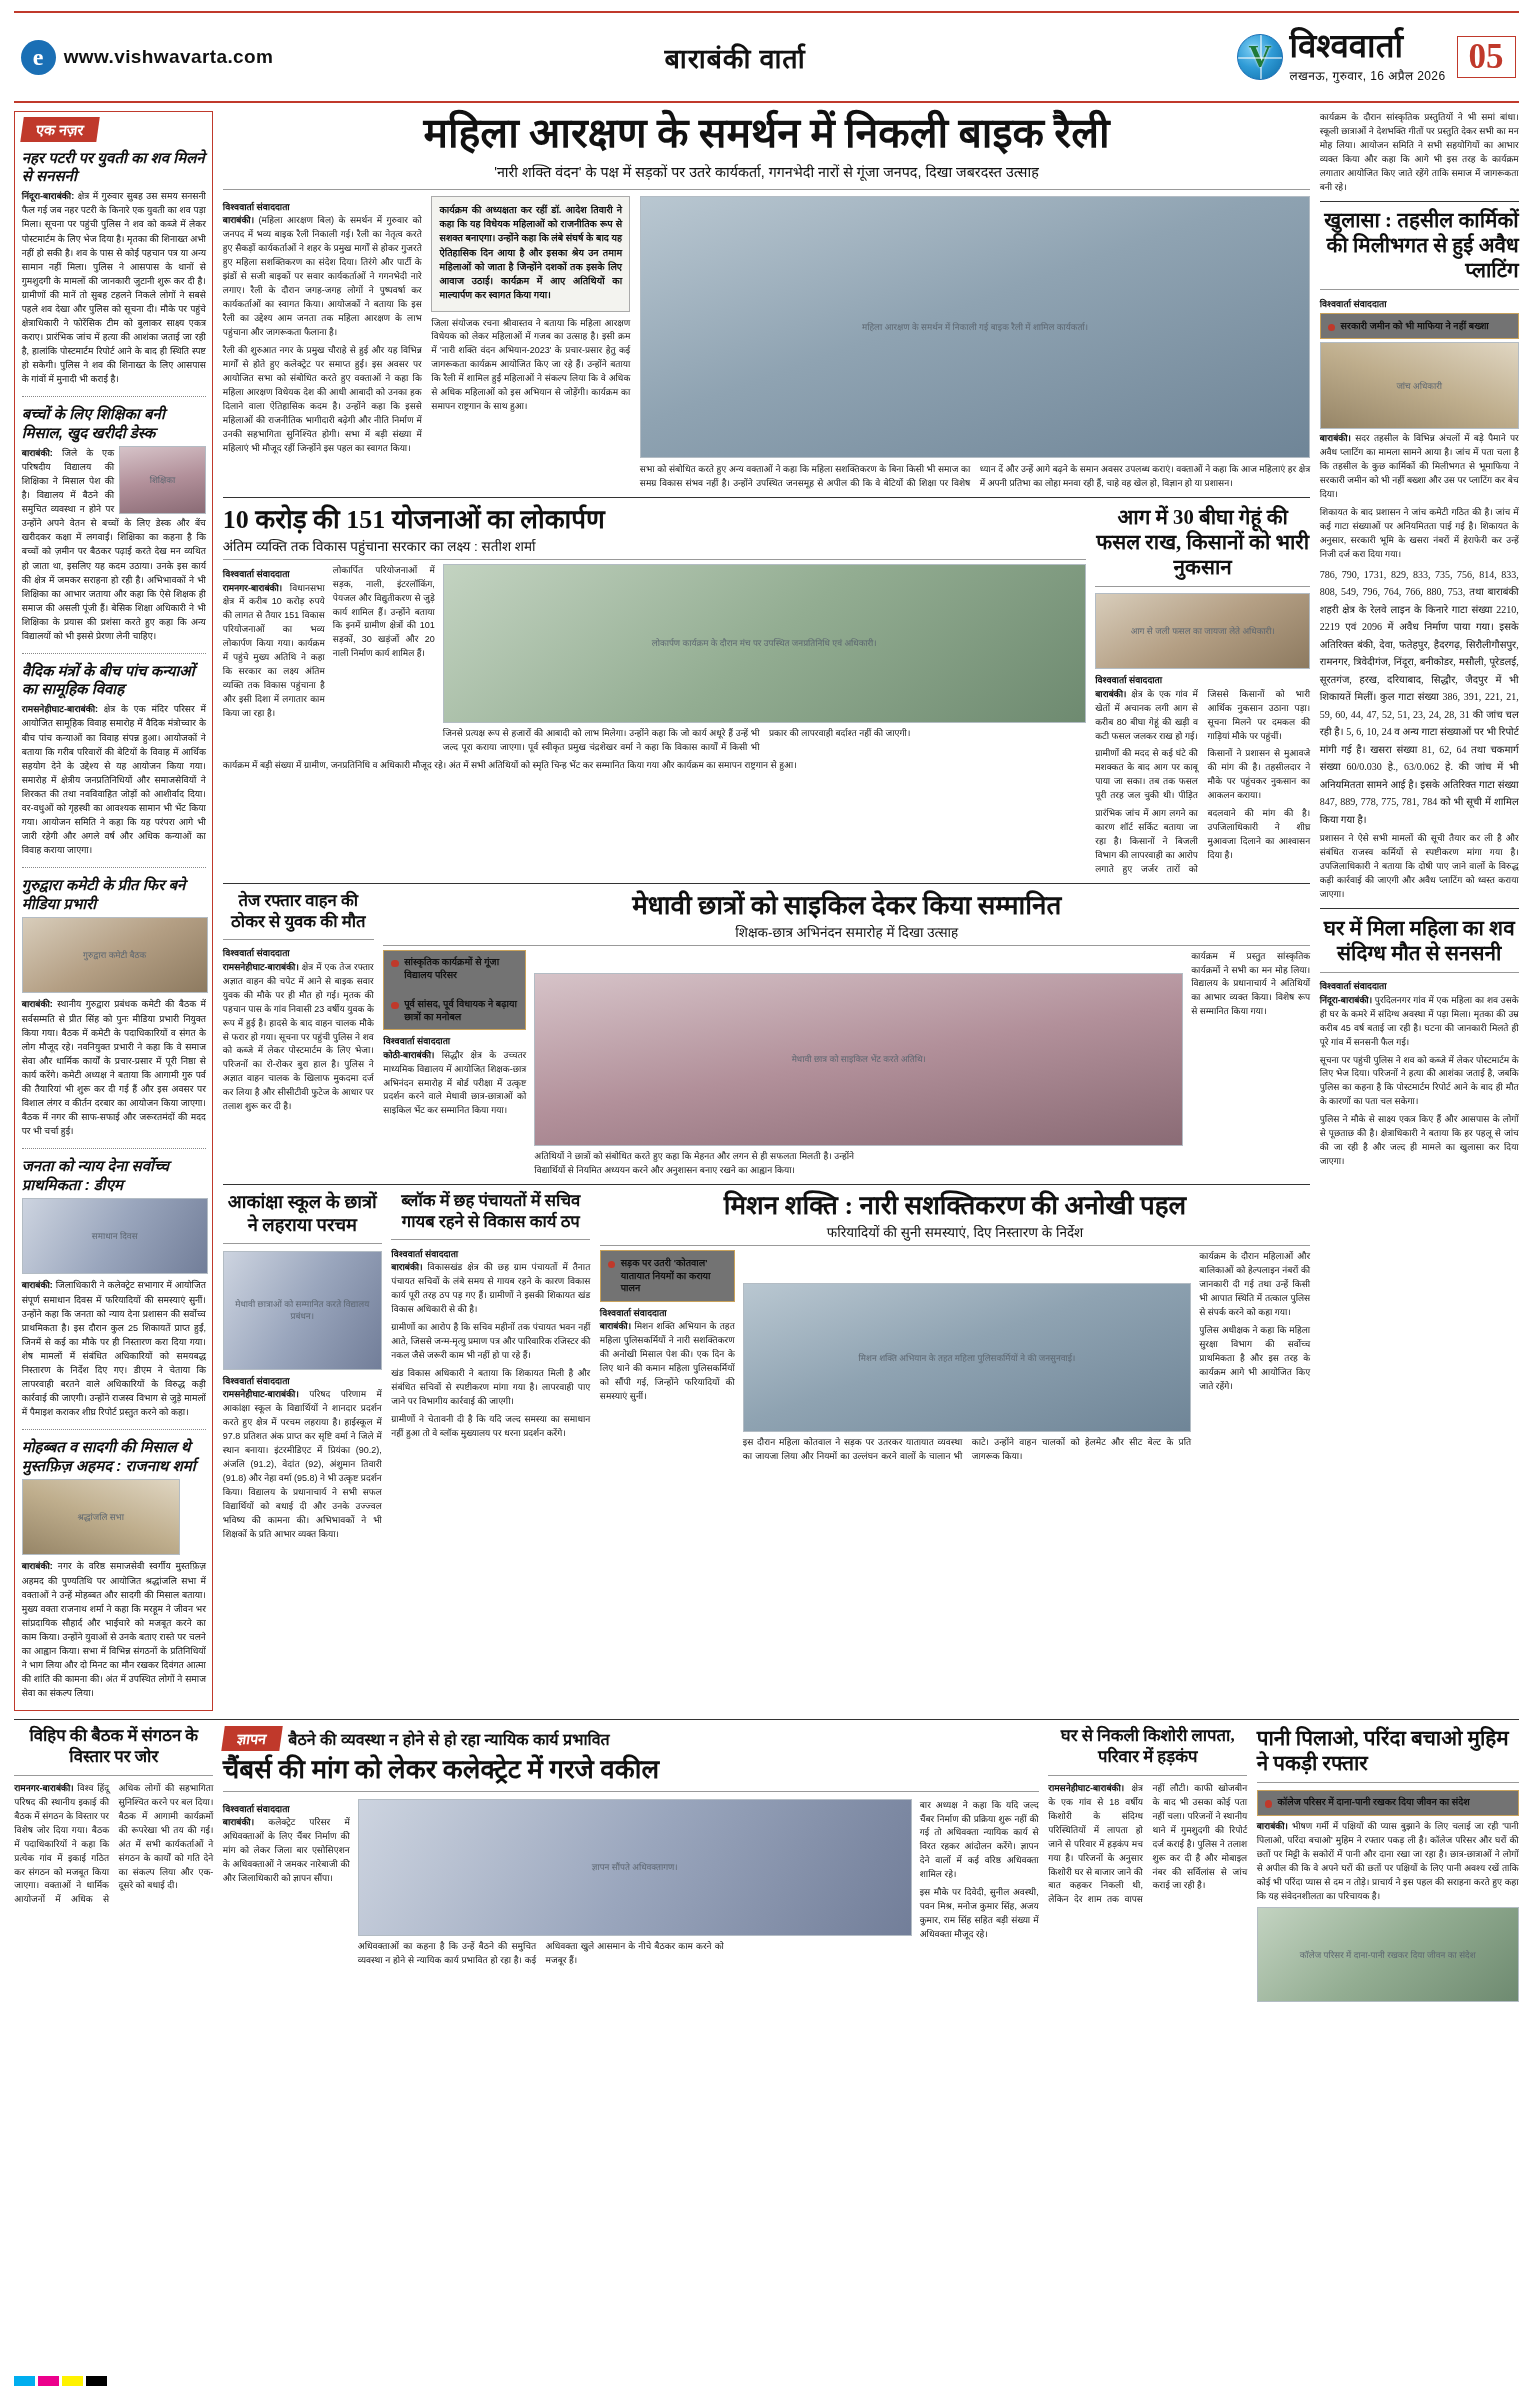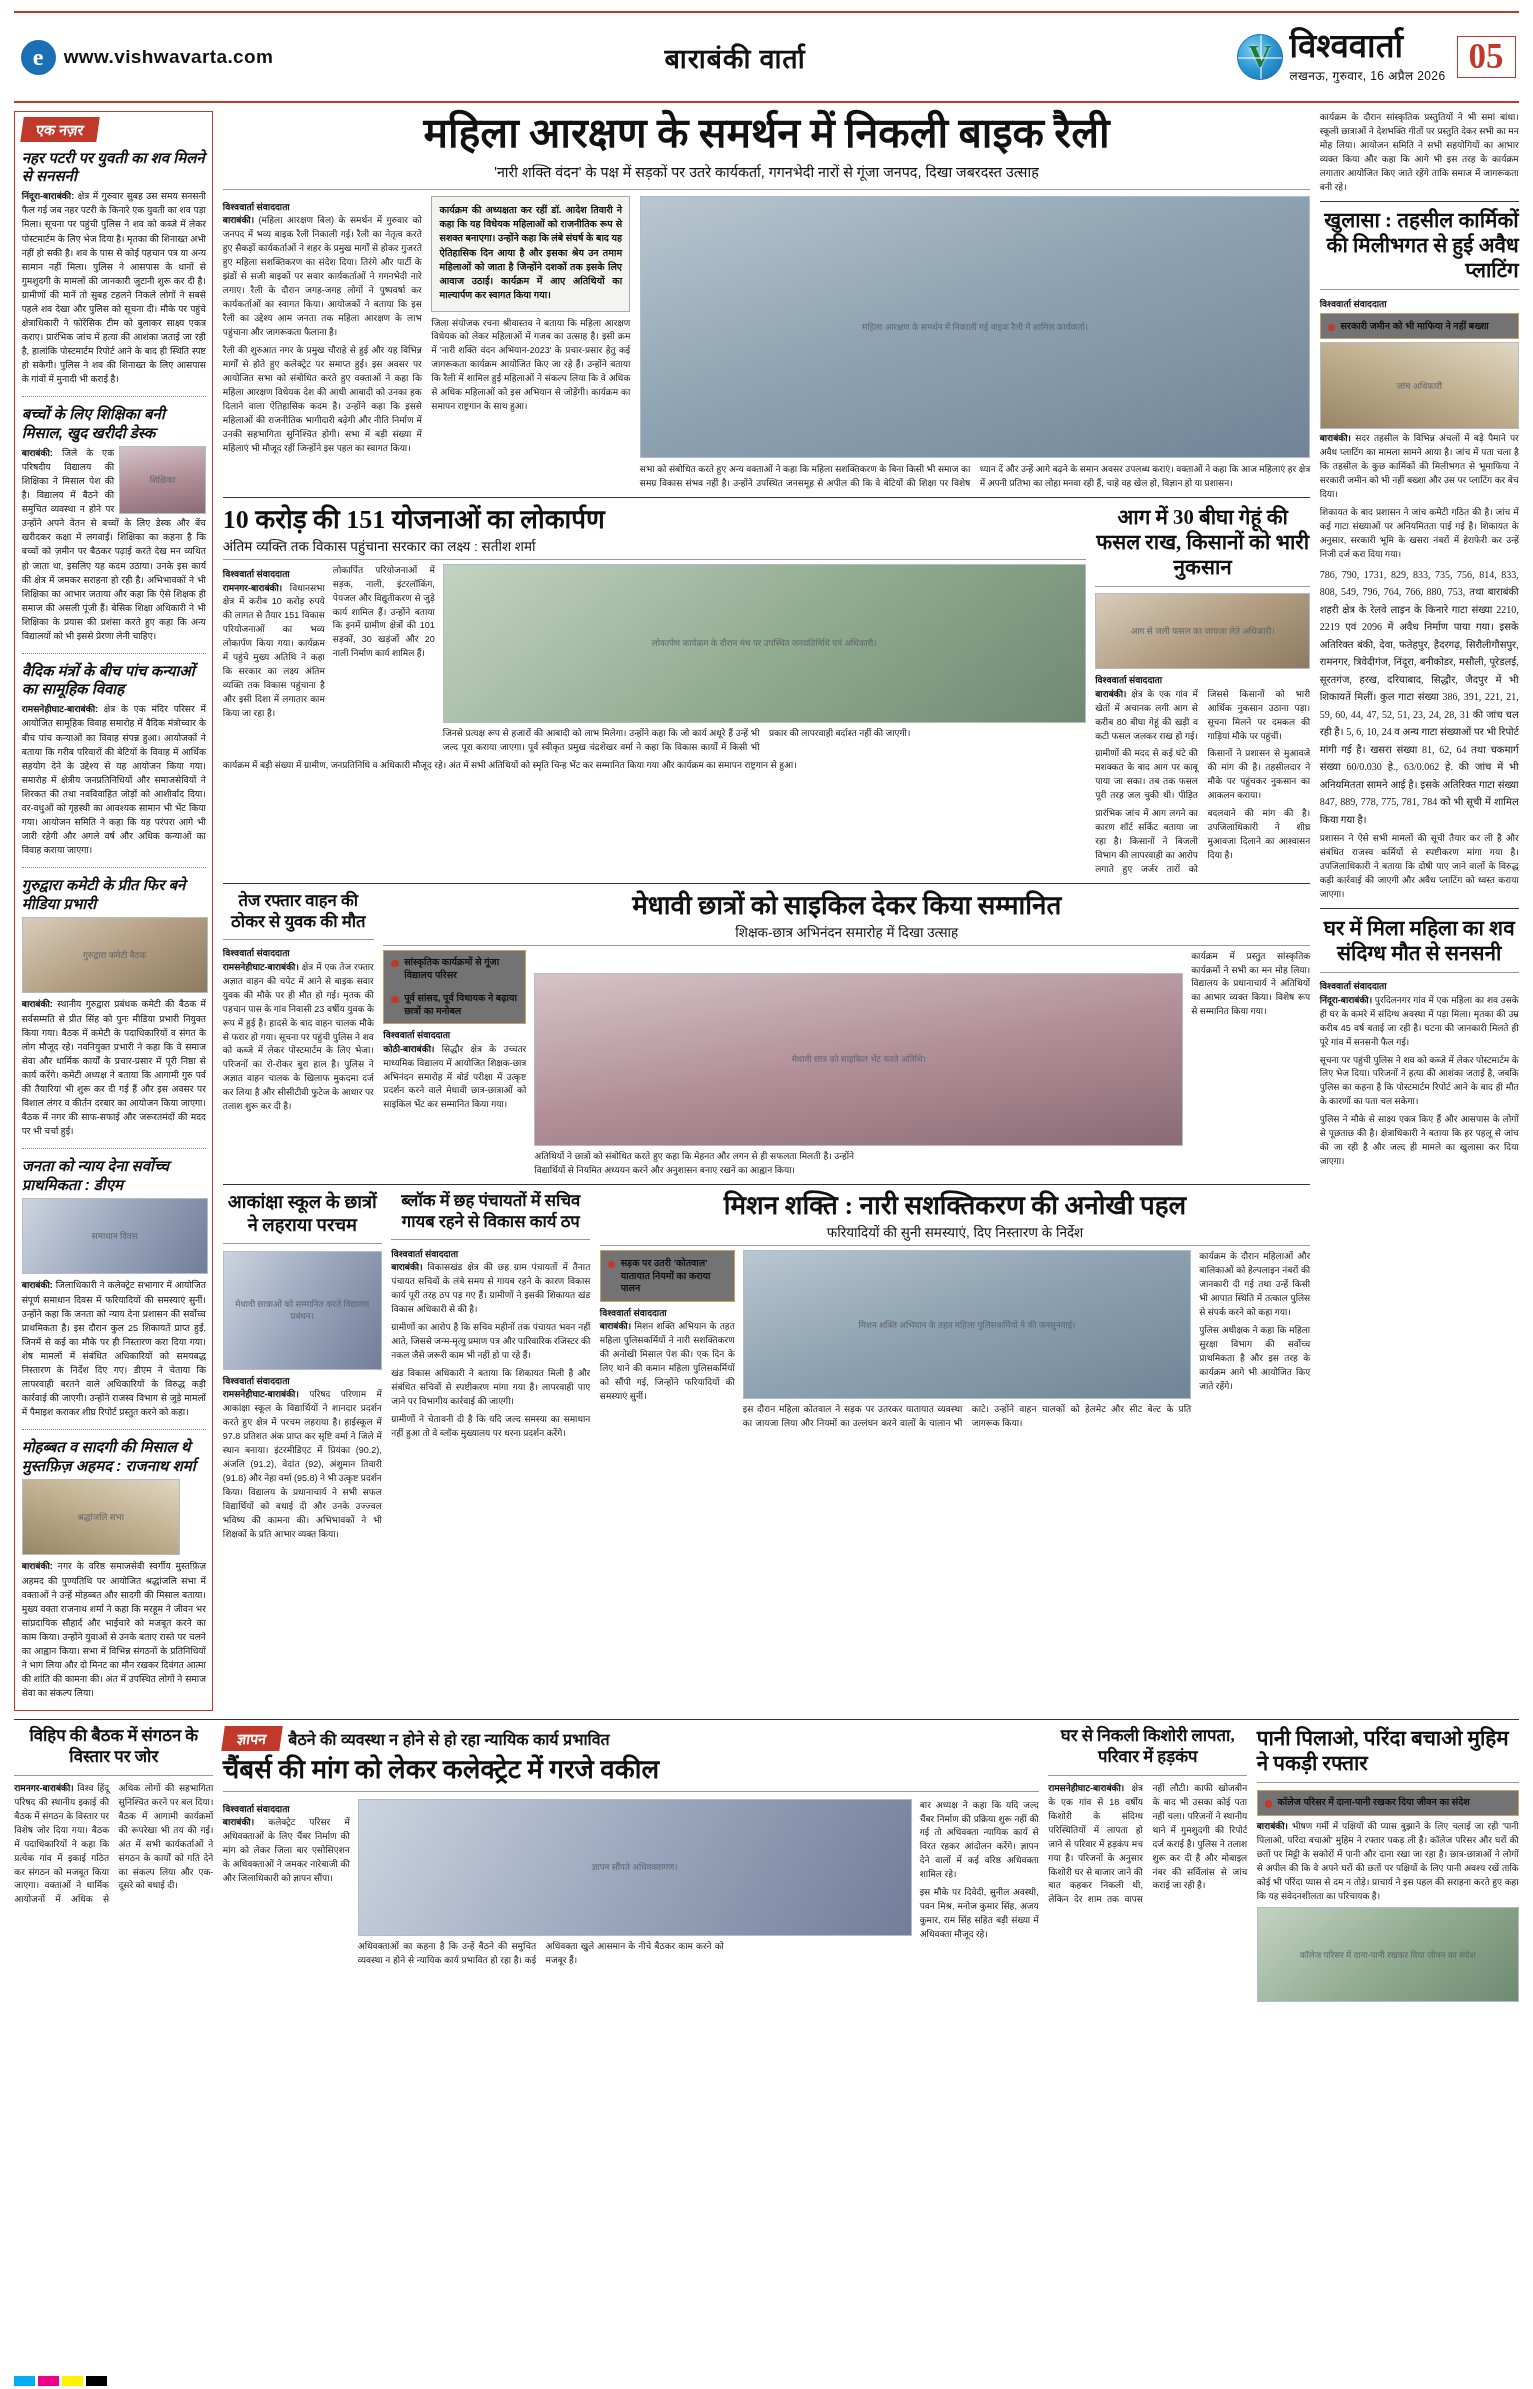--- a/index.html
+++ b/index.html
@@ -123,21 +123,21 @@
   .byline {
     font-size:9.1px; font-weight:bold; text-align:center; margin:3.2px 0 1.6px 0;
   }
   .body-txt { font-size:9px; line-height:1.55; text-align:justify; }
   .body-txt b { font-weight:bold; }
   .cols2 { column-count:2; column-gap:9.5px; }
   .cols3 { column-count:3; column-gap:9.5px; }
 
   .bullet-box { border:0.8px solid #c9a25a; background:#737373; padding:5.6px 7.2px; }
   .bullet-box ul { margin:0; padding:0; list-style:none; }
-  .bullet-box li { font-size:9.5px; font-weight:bold; line-height:1.35; padding-left:12.7px; position:relative; margin-bottom:10px;}
+  .bullet-box li { font-size:9.5px; font-weight:bold; line-height:1.35; padding-left:12.7px; position:relative; margin-bottom:16px;}
   .bullet-box li:last-child{margin-bottom:0;}
   .bullet-box li:before{
     content:""; position:absolute; left:0; top:4px; width:7.2px;height:7.2px;border-radius:50%;
     background:#c0392b;
   }
 
   .quote-box {
     border:0.8px solid #aaa; background:#f3f3ef; padding:5.6px 7.2px; font-size:9px; line-height:1.5; text-align:justify;
   }
   .quote-box .qh { font-weight:bold; font-size:9.5px; display:block; margin-bottom:2.4px;}
@@ -411,21 +411,21 @@
                 <ul>
                   <li>सड़क पर उतरी 'कोतवाल' यातायात नियमों का कराया पालन</li>
                 </ul>
               </div>
               <div class="byline" style="text-align:left;margin-top:4px;">विश्ववार्ता संवाददाता</div>
               <div class="body-txt">
                 <b>बाराबंकी।</b>
                 <span>मिशन शक्ति अभियान के तहत महिला पुलिसकर्मियों ने नारी सशक्तिकरण की अनोखी मिसाल पेश की। एक दिन के लिए थाने की कमान महिला पुलिसकर्मियों को सौंपी गई, जिन्होंने फरियादियों की समस्याएं सुनीं।</span>
               </div>
             </div>
-            <div style="flex:1;">
+            <div style="flex:1;margin-top:33px;">
               <div class="photo ph-a" style="width:100%;height:149px;">
                 <span class="ph-label">मिशन शक्ति अभियान के तहत महिला पुलिसकर्मियों ने की जनसुनवाई।</span>
               </div>
               <div class="body-txt cols2" style="margin-top:4px;">इस दौरान महिला कोतवाल ने सड़क पर उतरकर यातायात व्यवस्था का जायजा लिया और नियमों का उल्लंघन करने वालों के चालान भी काटे। उन्होंने वाहन चालकों को हेलमेट और सीट बेल्ट के प्रति जागरूक किया।</div>
             </div>
             <div style="width:111px;">
               <div class="body-txt">कार्यक्रम के दौरान महिलाओं और बालिकाओं को हेल्पलाइन नंबरों की जानकारी दी गई तथा उन्हें किसी भी आपात स्थिति में तत्काल पुलिस से संपर्क करने को कहा गया।</div>
               <div class="body-txt" style="margin-top:4px;">पुलिस अधीक्षक ने कहा कि महिला सुरक्षा विभाग की सर्वोच्च प्राथमिकता है और इस तरह के कार्यक्रम आगे भी आयोजित किए जाते रहेंगे।</div>
             </div>
           </div>

